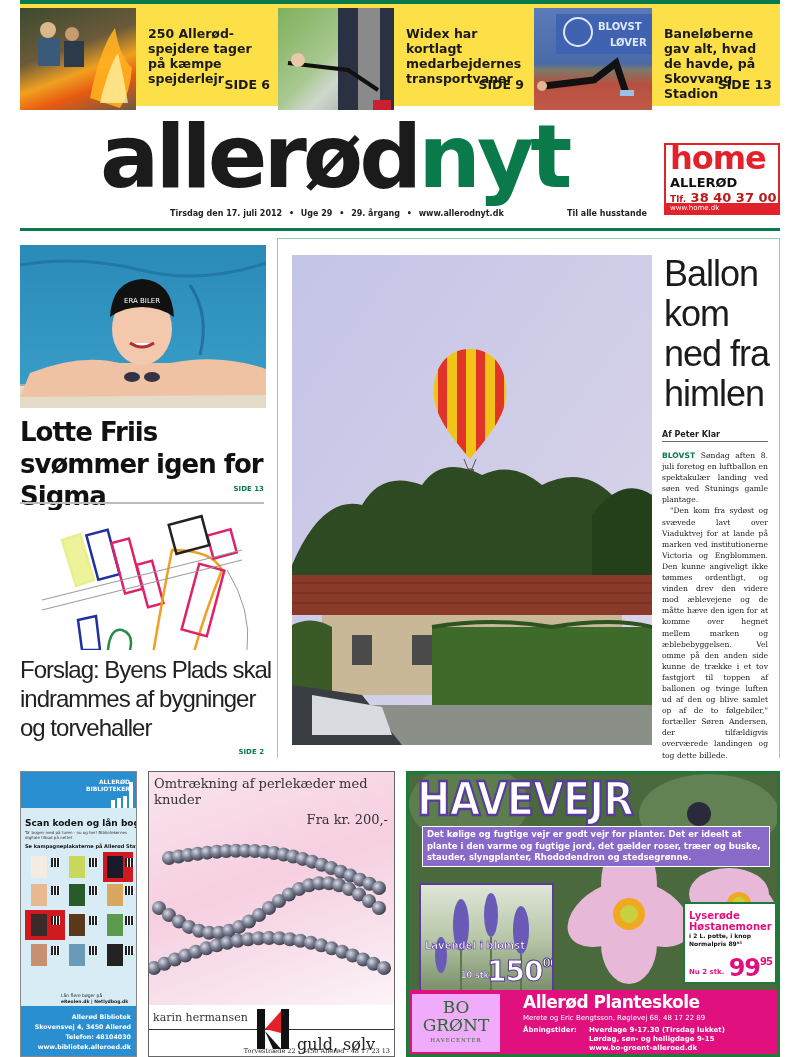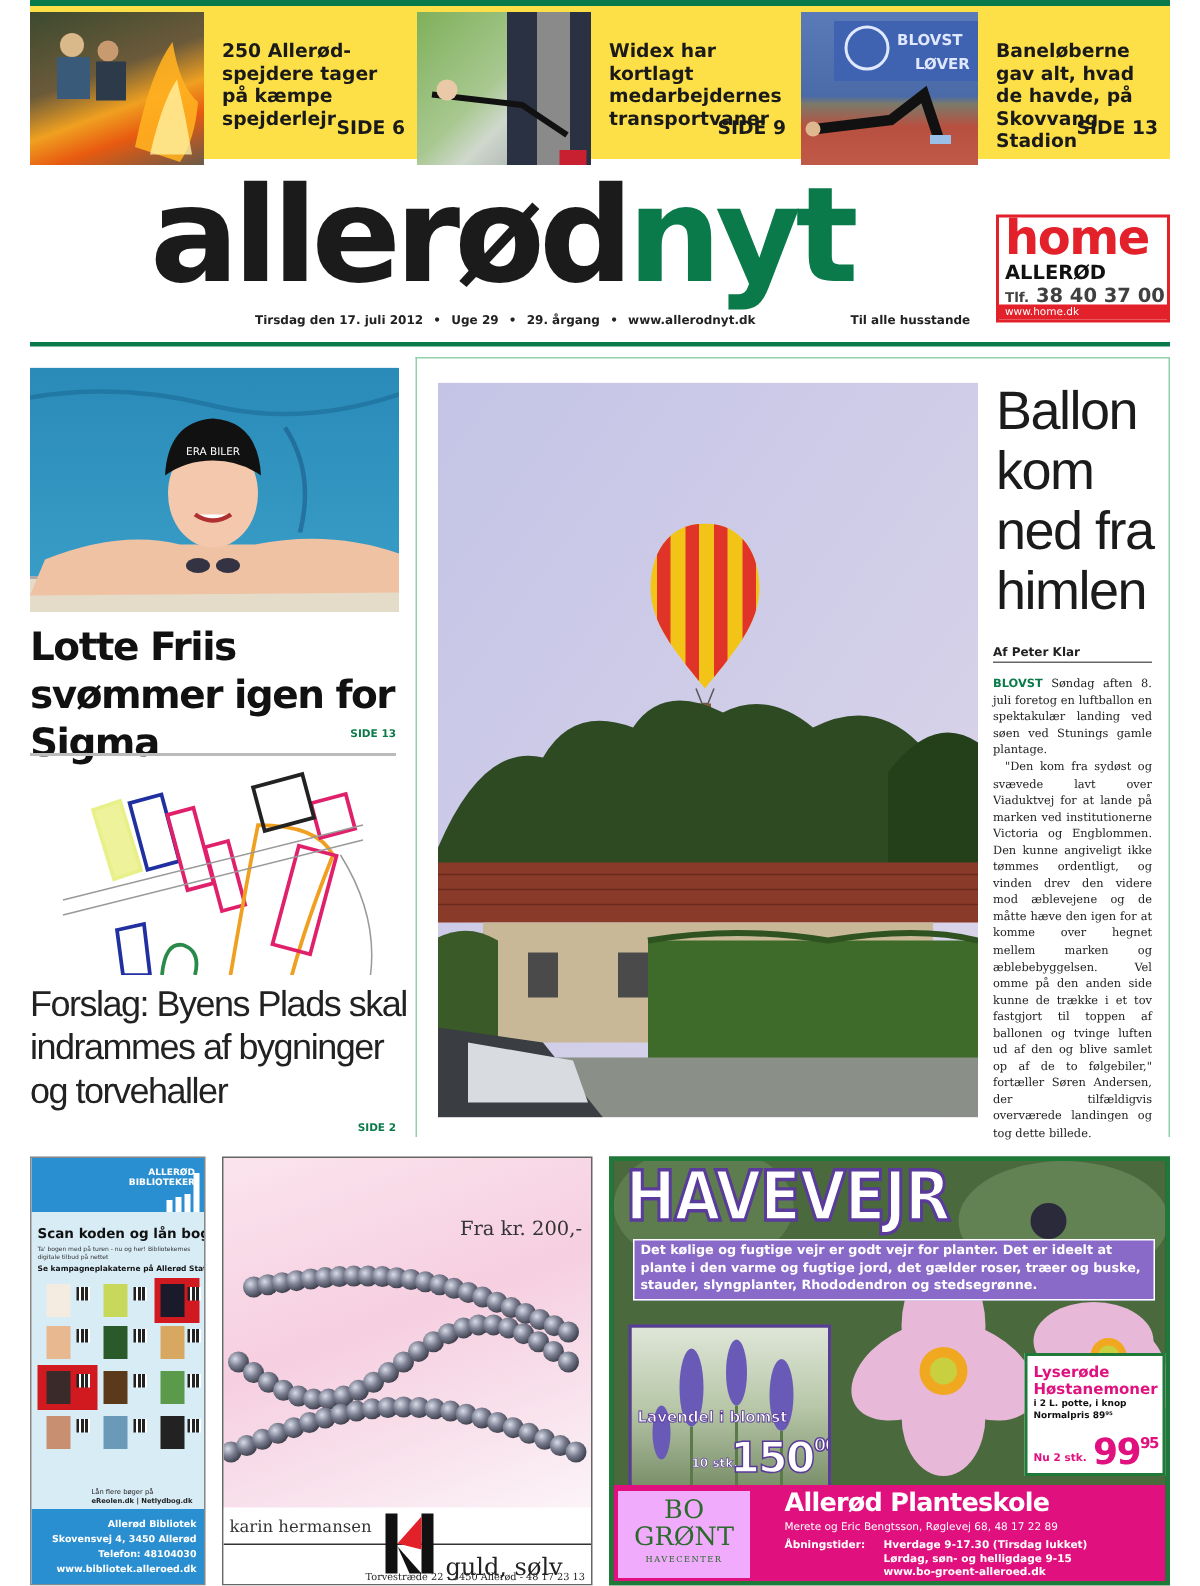--- a/index.html
+++ b/index.html
@@ -18,21 +18,21 @@
 #masthead{left:100px;top:120px;width:490px;height:90px}
 #logo{position:absolute;left:0;top:-8px;font-family:"DejaVu Sans",sans-serif;font-weight:bold;font-size:88px;letter-spacing:-4px;line-height:90px;white-space:nowrap}
 #logo .a{color:#1b1b1b}
 #logo .b{color:#0b7a4a}
 #dateline{left:170px;top:209px;font-size:8px;font-weight:bold;color:#222;white-space:nowrap}
 #dateline span{margin-right:4px}
 #tilalle{left:567px;top:209px;font-size:8px;font-weight:bold;color:#222}
 #homead{left:664px;top:143px;width:116px;height:72px;border:2px solid #e3212b;background:#fff}
 #homead .home{position:absolute;left:4px;top:-6px;font-weight:bold;font-size:32px;color:#e3212b;letter-spacing:-1px}
 #homead .city{position:absolute;left:4px;top:30px;font-weight:bold;font-size:13px;color:#111}
-#homead .tlf{position:absolute;left:4px;top:45px;font-weight:bold;font-size:13px;color:#404040;white-space:nowrap}
+#homead .tlf{position:absolute;left:4px;top:45px;font-weight:bold;font-size:13px;color:#b91c1c;white-space:nowrap}
 #homead .tlf small{font-size:9px}
 #homead .www{position:absolute;left:0;bottom:0;width:100%;height:10px;background:#e3212b;color:#fff;font-size:7px;padding-left:4px;line-height:10px}
 #rule2{left:20px;top:228px;width:760px;height:3px;background:#0b7a4a}
 
 
 #swim{left:20px;top:245px;width:246px;height:163px;overflow:hidden}
 .lhead1{left:20px;top:416px;width:250px;font-weight:bold;font-size:26px;line-height:32px;letter-spacing:-1px;color:#111}
 .sideref{font-weight:bold;font-size:7px;color:#0b7a4a;text-align:right}
 #side13b{left:200px;top:485px;width:64px}
 #sep1{left:20px;top:502px;width:244px;height:2px;background:#bbb}
@@ -316,20 +316,21 @@
       </div>
     <div class="footer">
       <div>Allerød Bibliotek</div>
       <div>Skovensvej 4, 3450 Allerød</div>
       <div>Telefon: 48104030</div>
       <div>www.bibliotek.alleroed.dk</div>
     </div>
   </div>
 
   <div id="pearlad" class="abs">
+    <div class="t1">Omtrækning af perlekæder med knuder</div>
     <div class="price">Fra kr. 200,-</div>
     <svg class="pearls" viewBox="0 0 245 178">
       <defs>
           <radialGradient id="pearl" cx=".35" cy=".35" r=".7">
             <stop offset="0" stop-color="#d8dce8"></stop>
             <stop offset=".5" stop-color="#7a7e90"></stop>
             <stop offset="1" stop-color="#3a3c48"></stop>
           </radialGradient>
         </defs>
       <g id="pearlrow" fill="url(#pearl)">

